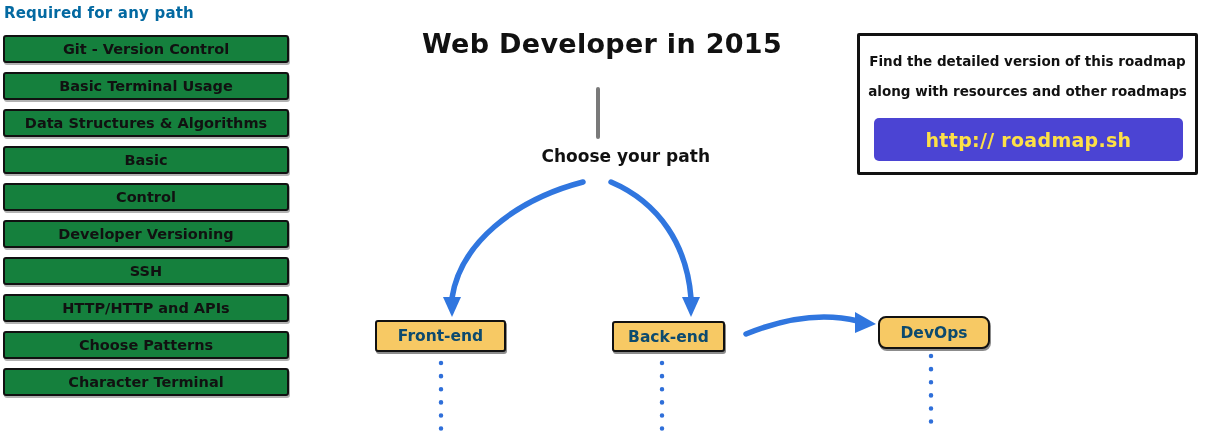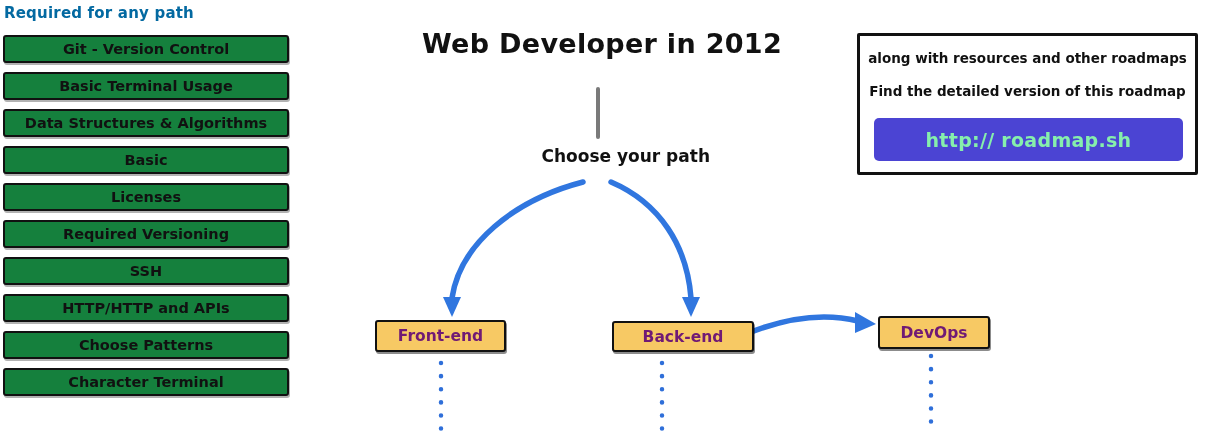--- a/index.html
+++ b/index.html
@@ -25,65 +25,65 @@
     position:absolute;left:392px;top:28px;width:420px;margin:0;text-align:center;
     font-size:27px;font-weight:bold;color:#111;letter-spacing:0.3px;
   }
   .choose-label{
     position:absolute;left:490px;top:146px;width:220px;text-align:right;
     font-size:17px;font-weight:bold;color:#111;
   }
   .path-box{
     position:absolute;box-sizing:border-box;background:#F7C964;border:2.5px solid #111;
     border-radius:3px;display:flex;align-items:center;justify-content:center;
-    font-size:15.5px;font-weight:bold;color:#701a75;
+    font-size:15.5px;font-weight:bold;color:#0c4a6e;
     box-shadow:1px 2px 0 rgba(0,0,0,0.45);
   }
   .path-frontend{left:375px;top:320px;width:131px;height:32px;}
-  .path-backend{left:612px;top:321px;width:142px;height:31px;}
-  .path-devops{left:878px;top:316px;width:112px;height:33px;}
+  .path-backend{left:612px;top:321px;width:113px;height:31px;}
+  .path-devops{left:878px;top:316px;width:112px;height:33px;border-radius:8px;}
   
   .info-box{
     position:absolute;left:857px;top:33px;width:341px;height:142px;box-sizing:border-box;
     background:#fff;border:3px solid #111;border-radius:2px;
   }
   .info-line{
     width:100%;text-align:center;font-size:13.5px;font-weight:bold;color:#111;
   }
   .info-line1{margin-top:17px;}
   .info-line2{margin-top:14px;}
   .info-button{
     position:absolute;left:14px;top:82px;width:309px;height:43px;box-sizing:border-box;
     background:#4B44D3;border:none;border-radius:5px;cursor:pointer;
     display:flex;align-items:center;justify-content:center;
     font-family:"DejaVu Sans","Liberation Sans",sans-serif;
-    font-size:19px;font-weight:bold;color:#86efac;letter-spacing:0.3px;
+    font-size:19px;font-weight:bold;color:#fde047;letter-spacing:0.3px;
   }
   .overlay{position:absolute;left:0;top:0;width:1207px;height:436px;pointer-events:none;}
 </style>
 </head>
 <body>
 
 <div class="canvas">
 
   <div class="required-heading">Required for any path</div>
   <div class="topics">
     <div class="topic-box">Git - Version Control</div>
     <div class="topic-box">Basic Terminal Usage</div>
     <div class="topic-box">Data Structures &amp; Algorithms</div>
     <div class="topic-box">Basic</div>
-    <div class="topic-box">Licenses</div>
-    <div class="topic-box">Required Versioning</div>
+    <div class="topic-box">Control</div>
+    <div class="topic-box">Developer Versioning</div>
     <div class="topic-box">SSH</div>
     <div class="topic-box">HTTP/HTTP and APIs</div>
     <div class="topic-box">Choose Patterns</div>
     <div class="topic-box">Character Terminal</div>
   </div>
 
-  <h1 class="title">Web Developer in 2012</h1>
+  <h1 class="title">Web Developer in 2015</h1>
   <div class="choose-label">Choose your path</div>
 
   <svg class="overlay" viewBox="0 0 1207 436">
 
     <path d="M 598 89 L 598 137" stroke="#7A7A7A" stroke-width="4" stroke-linecap="round" fill="none"></path>
 
     <path d="M 583 182 C 514 200 460 244 452 298" stroke="#3076DF" stroke-width="5.5" stroke-linecap="round" fill="none"></path>
     <polygon points="443,297 461,297 452,317" fill="#3076DF"></polygon>
 
     <path d="M 611 182 C 660 203 687 246 691 298" stroke="#3076DF" stroke-width="5.5" stroke-linecap="round" fill="none"></path>
@@ -95,18 +95,18 @@
     <path d="M 441 363 L 441 431" stroke="#2F6FD9" stroke-width="4.5" stroke-linecap="round" stroke-dasharray="0.1 13" fill="none"></path>
     <path d="M 662 363 L 662 431" stroke="#2F6FD9" stroke-width="4.5" stroke-linecap="round" stroke-dasharray="0.1 13" fill="none"></path>
     <path d="M 931 356 L 931 434" stroke="#2F6FD9" stroke-width="4.5" stroke-linecap="round" stroke-dasharray="0.1 13" fill="none"></path>
   </svg>
 
   <div class="path-box path-frontend">Front-end</div>
   <div class="path-box path-backend">Back-end</div>
   <div class="path-box path-devops">DevOps</div>
 
   <div class="info-box">
+    <div class="info-line info-line1">Find the detailed version of this roadmap</div>
     <div class="info-line info-line2">along with resources and other roadmaps</div>
-    <div class="info-line info-line1">Find the detailed version of this roadmap</div>
     <button class="info-button">http:// roadmap.sh</button>
   </div>
 
 </div>
 
 </body></html>

